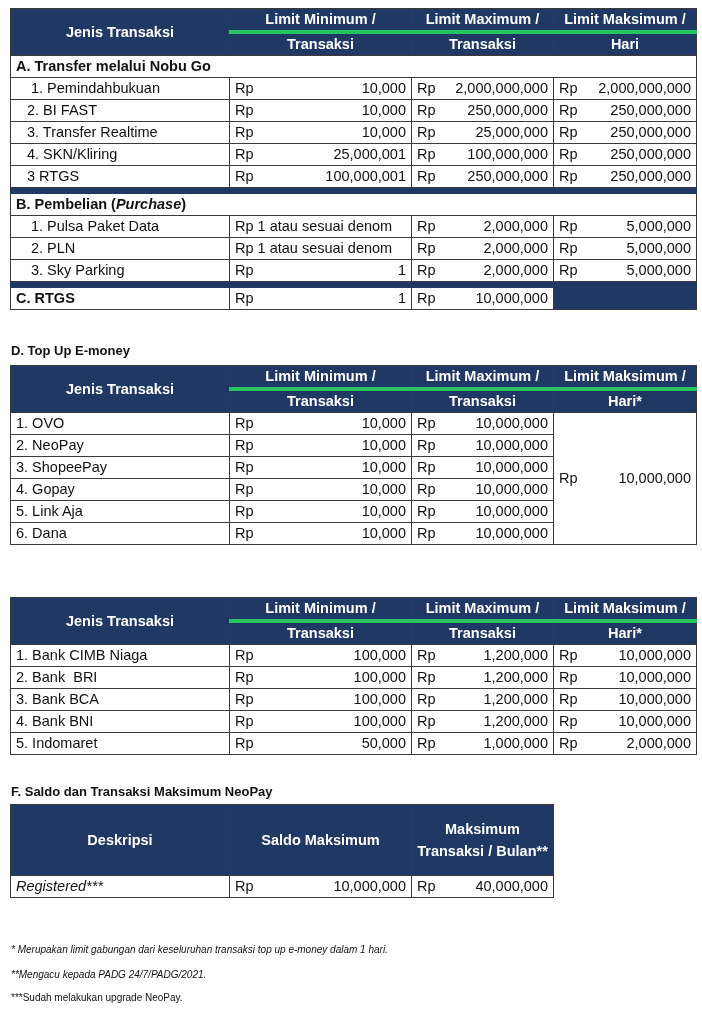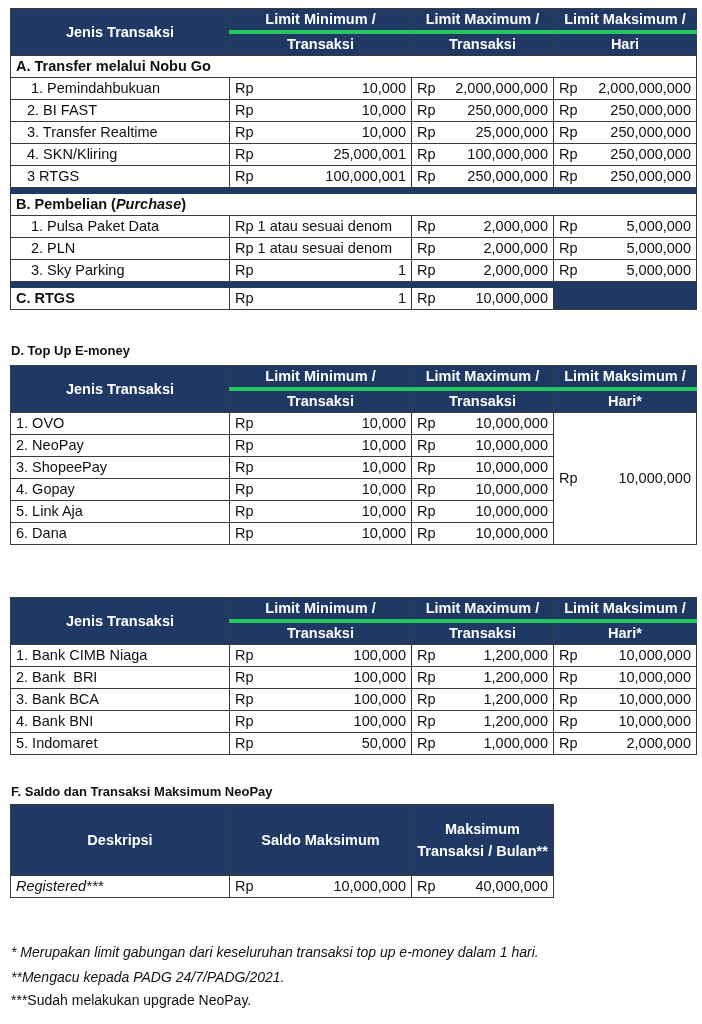--- a/index.html
+++ b/index.html
@@ -13,21 +13,21 @@
   .rp { display:flex; justify-content:space-between; }
   .rp span:first-child { text-align:left; }
   .rp span:last-child { text-align:right; }
   .sec { font-weight:bold; }
   .ind { padding-left:20px; }
   .ind2 { padding-left:16px; }
   .bar td { background:#1f3864; height:5px; line-height:5px; padding:0; border-color:#1f3864; }
   .dark { background:#1f3864; }
   .title { position:absolute; left:11px; font-weight:bold; font-size:13px; }
   .it { font-style:italic; }
-  .fn { position:absolute; left:11px; font-size:14px; }
+  .fn { position:absolute; left:11px; font-size:10px; }
 </style>
 </head>
 <body>
 
 <table style="top:8px; width:686px;">
   <colgroup>
       <col style="width:219px">
       <col style="width:182px">
       <col style="width:142px">
       <col style="width:143px">

